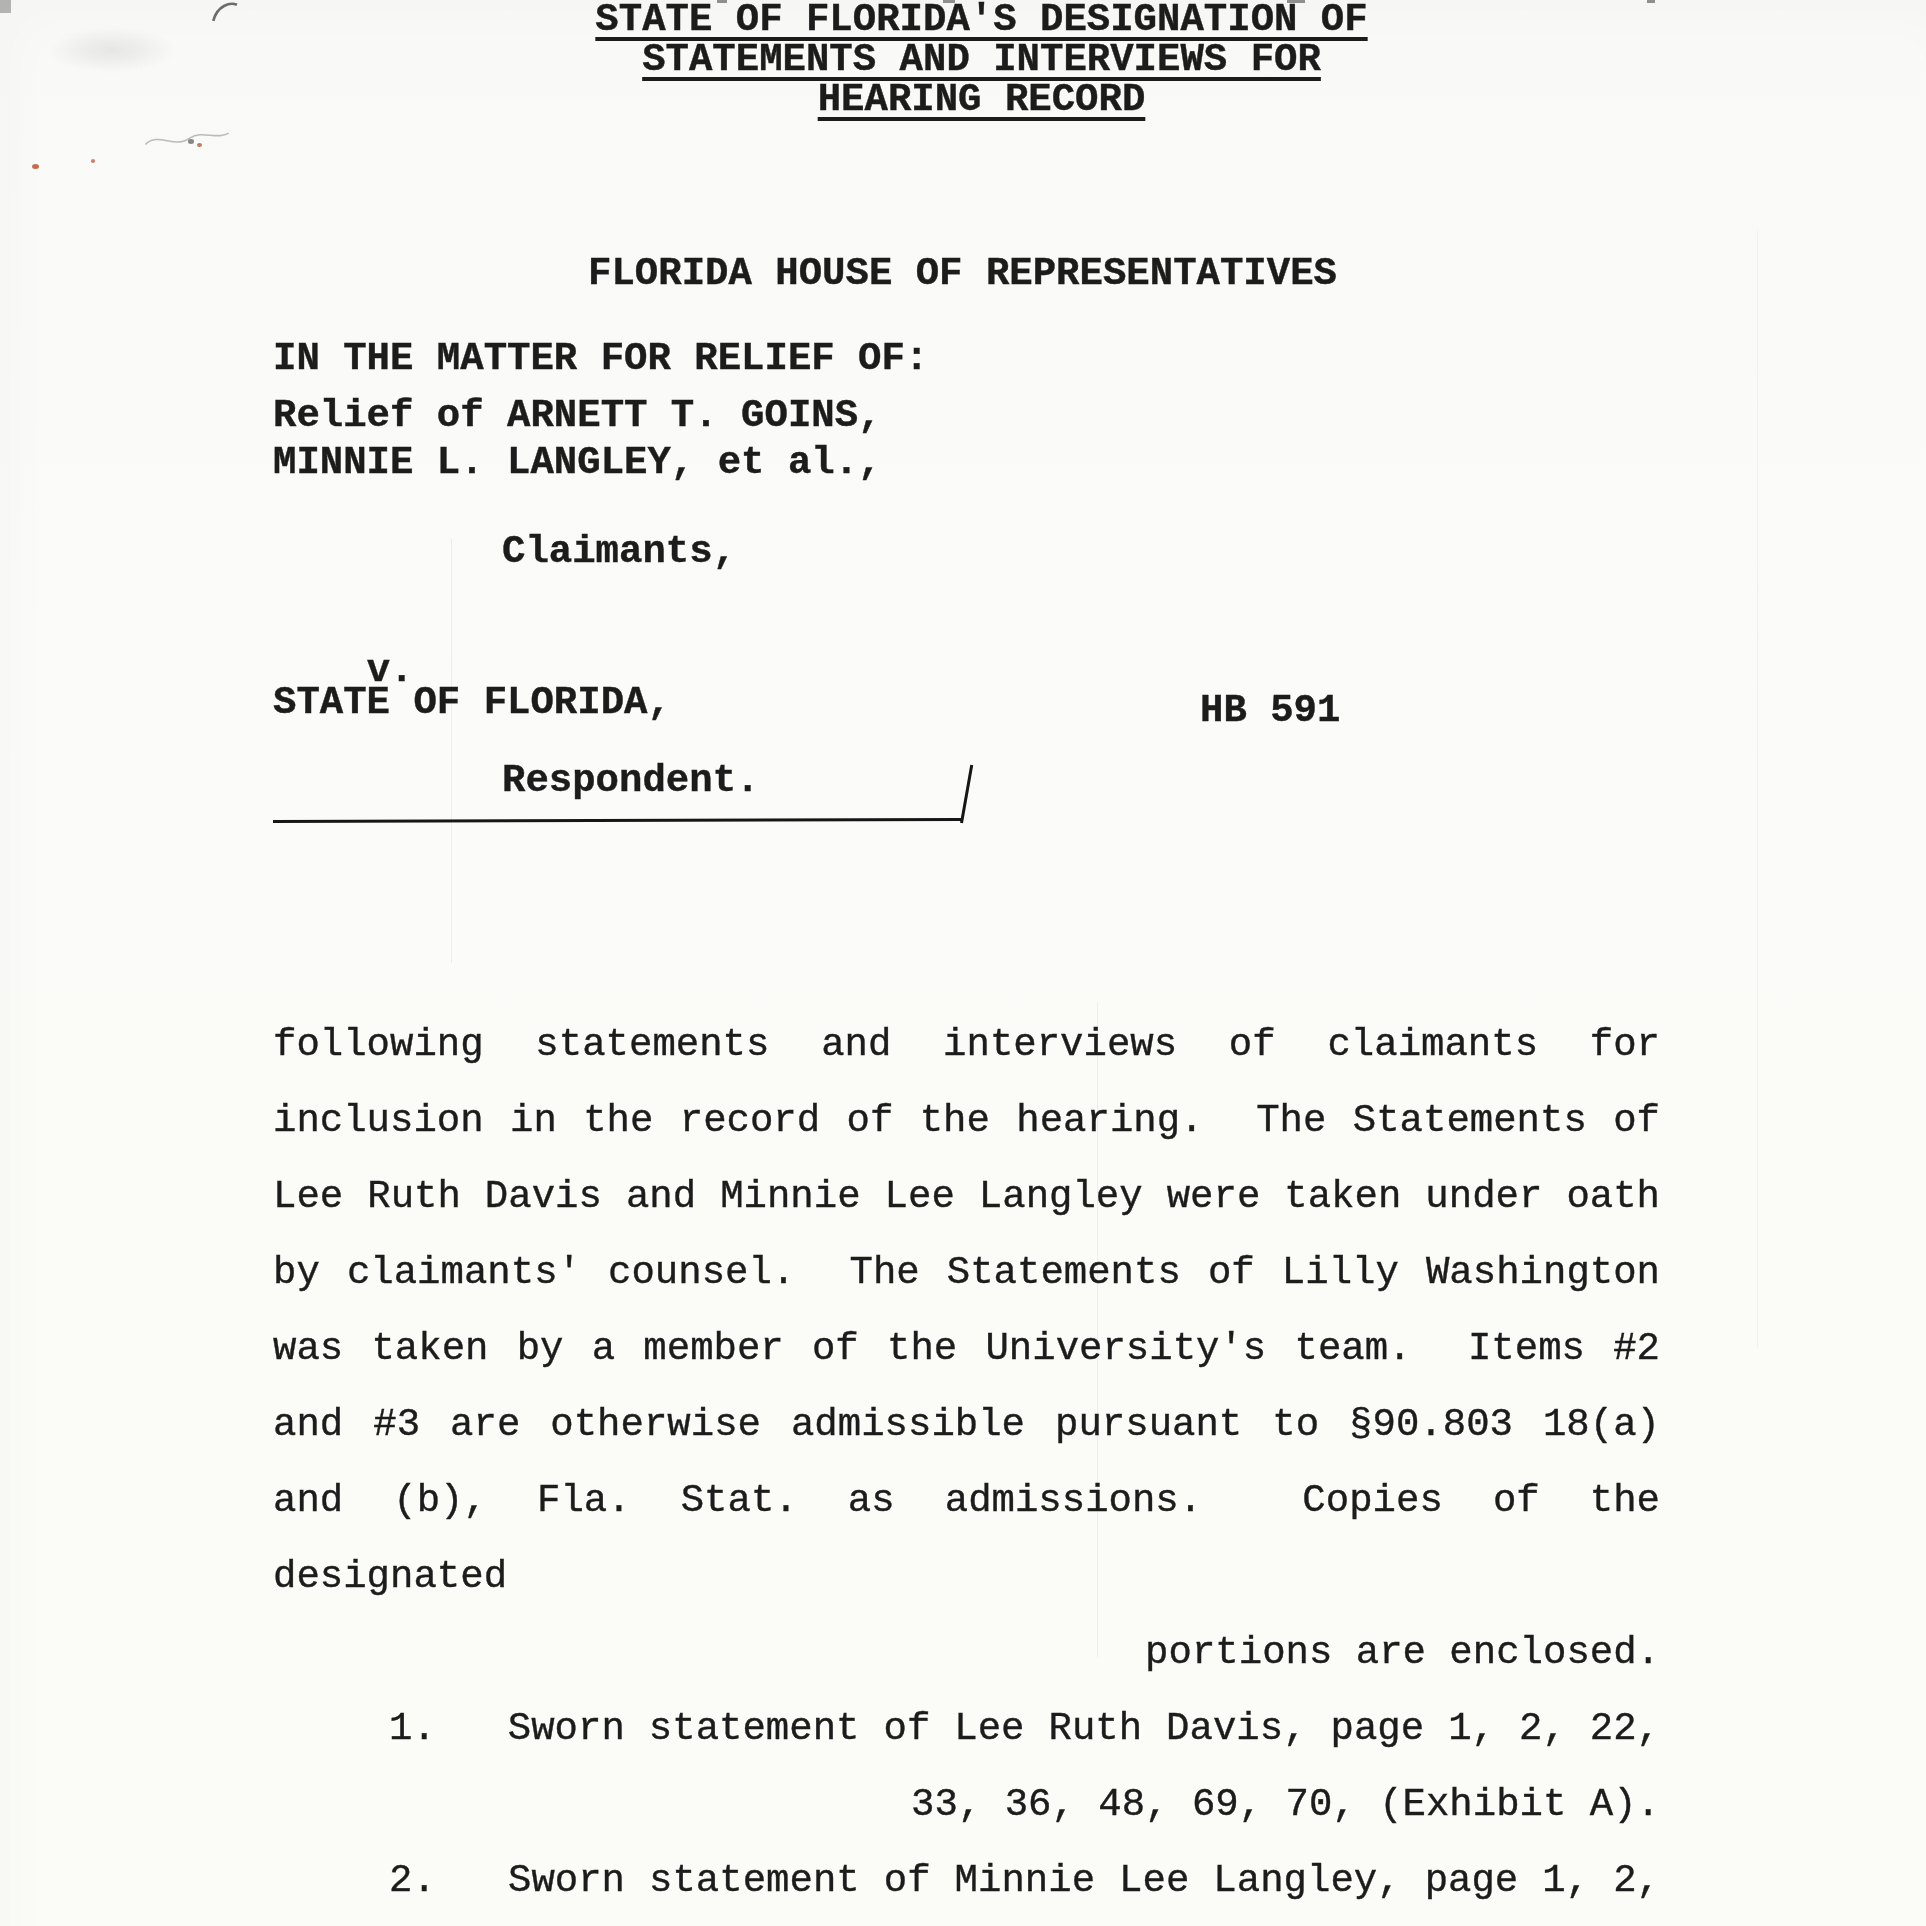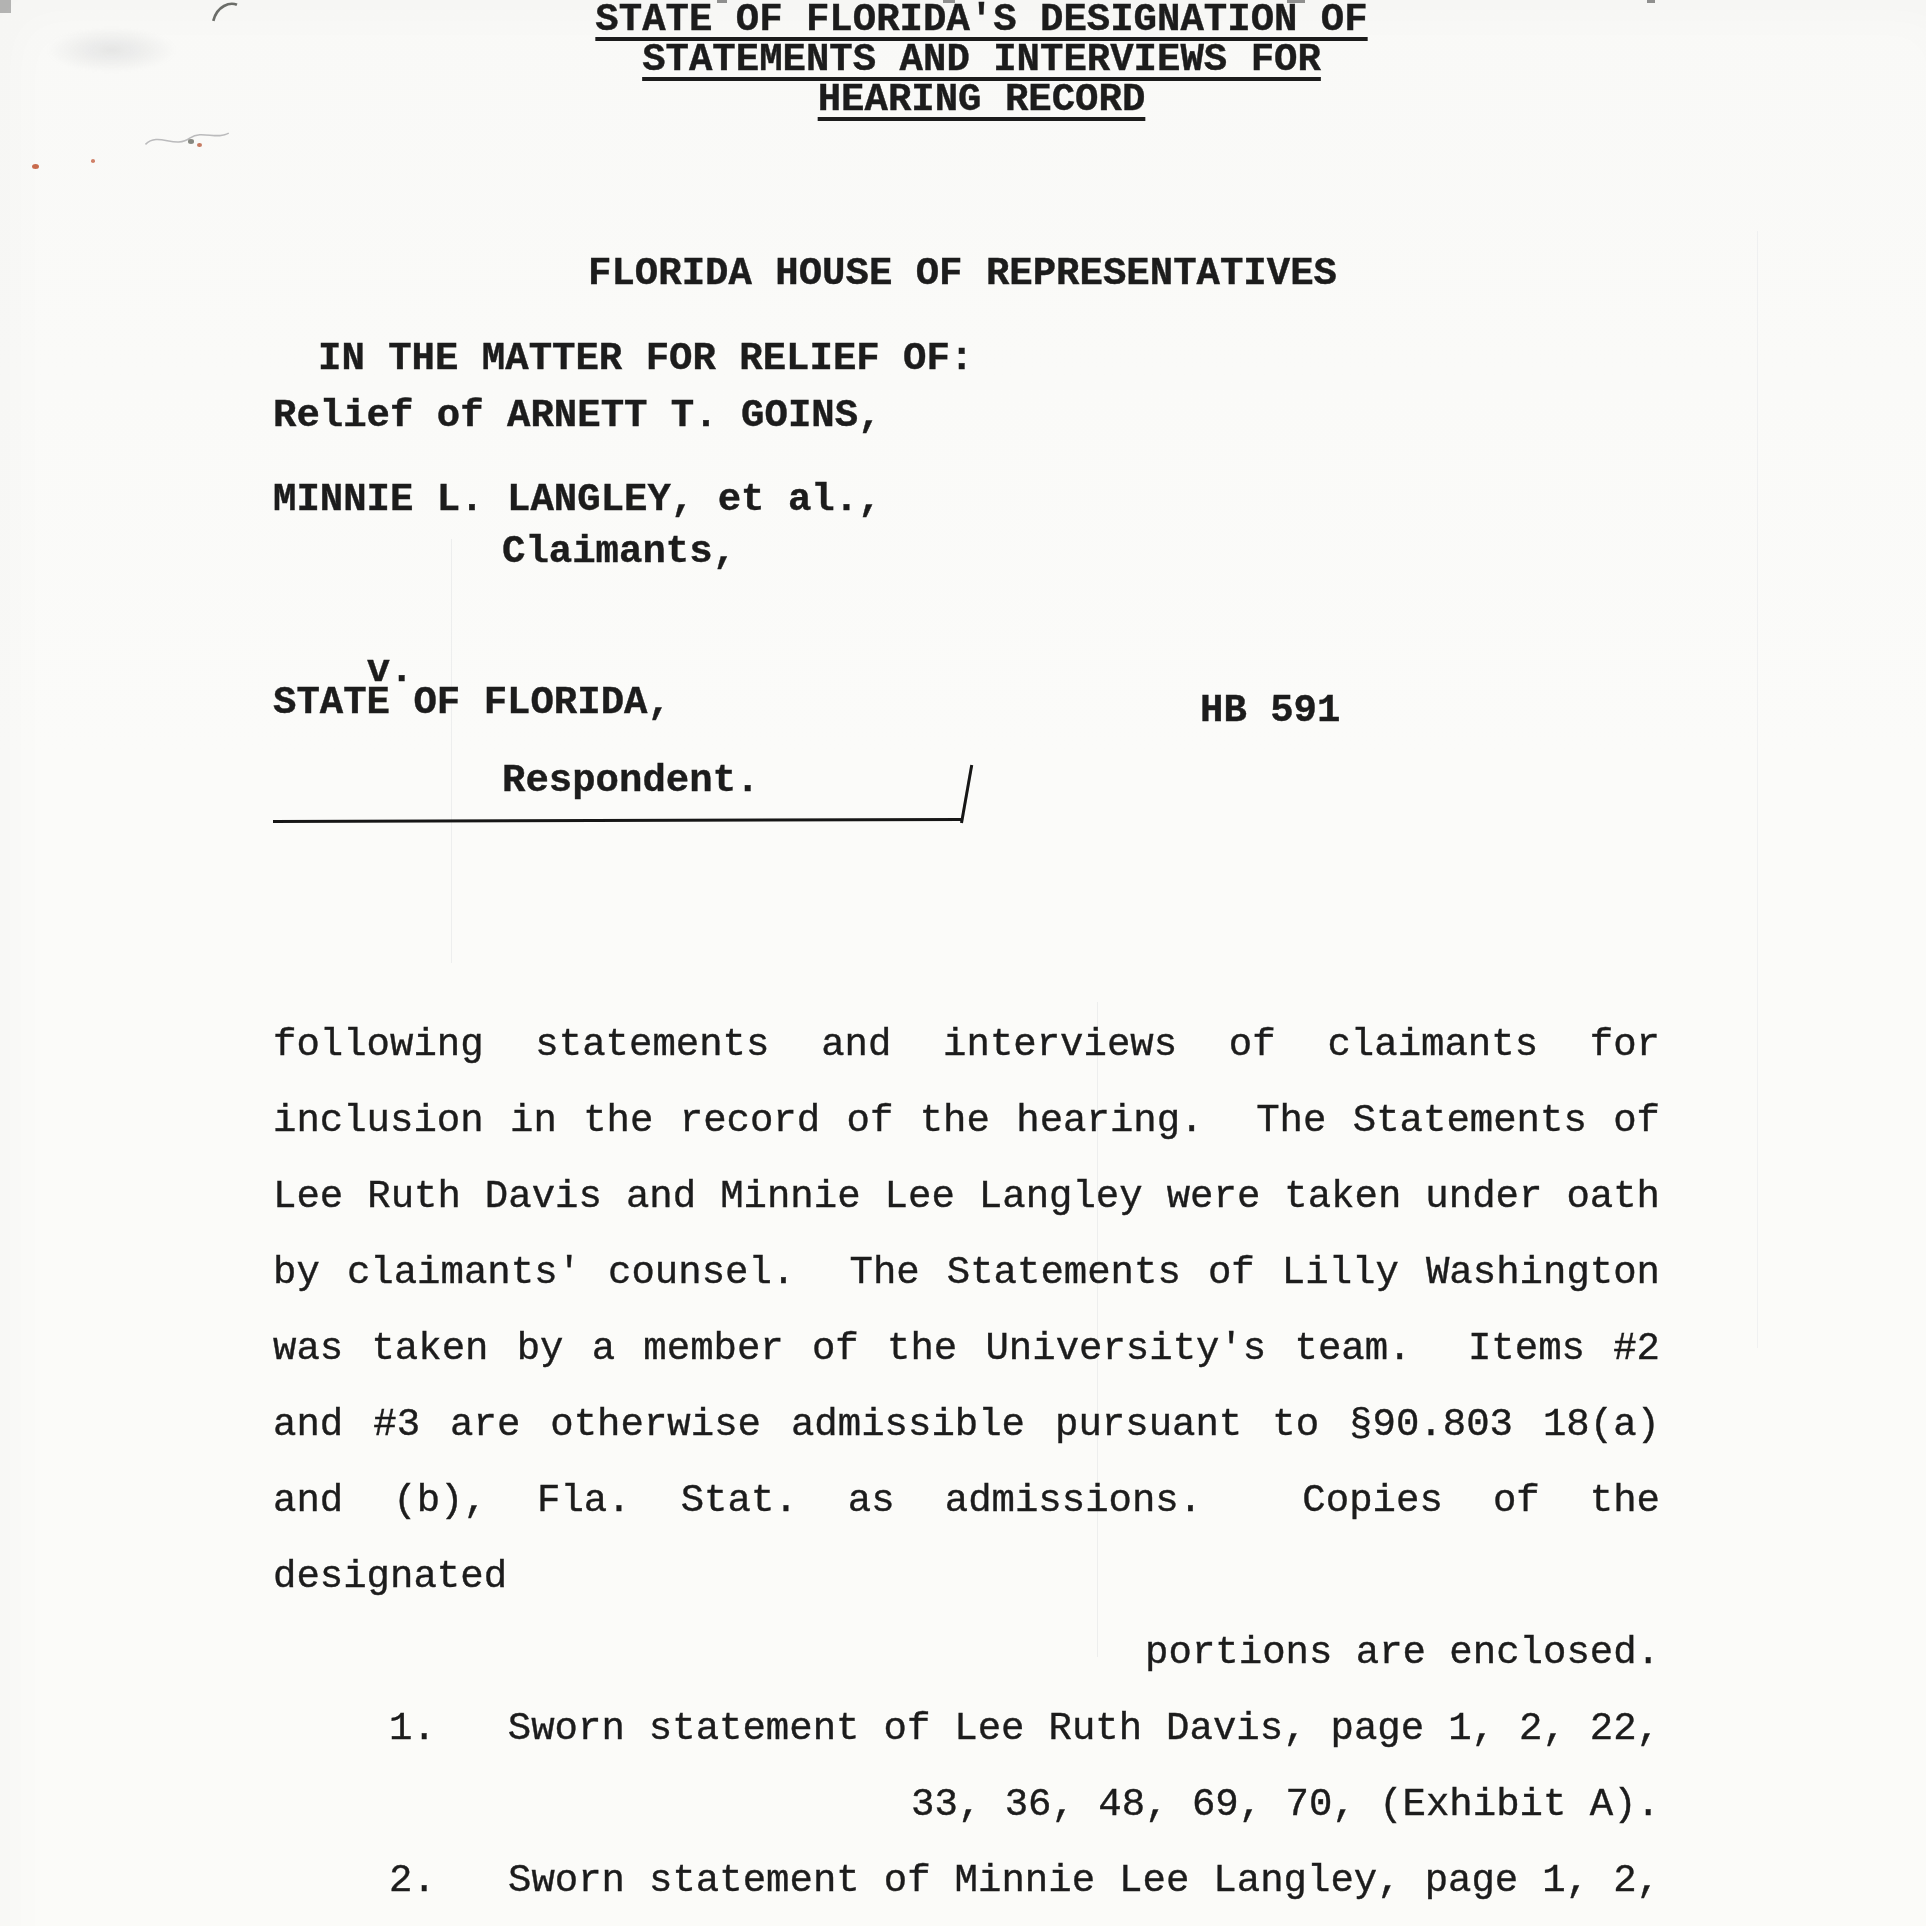--- a/index.html
+++ b/index.html
@@ -90,24 +90,24 @@
   <div class="artifact nick n2"></div>
   <div class="artifact nick n3"></div>
   <div class="artifact nick n4"></div>
   <div class="artifact nick n5"></div>
   <div class="artifact streak s1"></div>
   <div class="artifact streak s2"></div>
   <div class="artifact streak s3"></div>
 
   <div class="center-line bold" style="top:254px; transform: translateX(-19px);">FLORIDA HOUSE OF REPRESENTATIVES</div>
 
-  <div class="cap bold" style="top:339px; left:273px;margin-left:45px;">IN THE MATTER FOR RELIEF OF:</div>
+  <div class="cap bold" style="top:339px; left:273px;">IN THE MATTER FOR RELIEF OF:</div>
 
   <div class="cap bold" style="top:396px; left:273px;">Relief of ARNETT T. GOINS,</div>
-  <div class="cap bold" style="top:480px; left:273px;">MINNIE L. LANGLEY, et al.,</div>
+  <div class="cap bold" style="top:443px; left:273px;">MINNIE L. LANGLEY, et al.,</div>
 
   <div class="cap bold" style="top:532px; left:502px;">Claimants,</div>
 
   <div class="cap bold" style="top:611px; left:273px; width:1387px;">
     <span>v.</span>
     <span style="position:absolute; left:927px;">HB 591</span>
   </div>
 
   <div class="cap bold" style="top:683px; left:273px;">STATE OF FLORIDA,</div>
   <div class="cap bold" style="top:761px; left:502px;">Respondent.</div>

